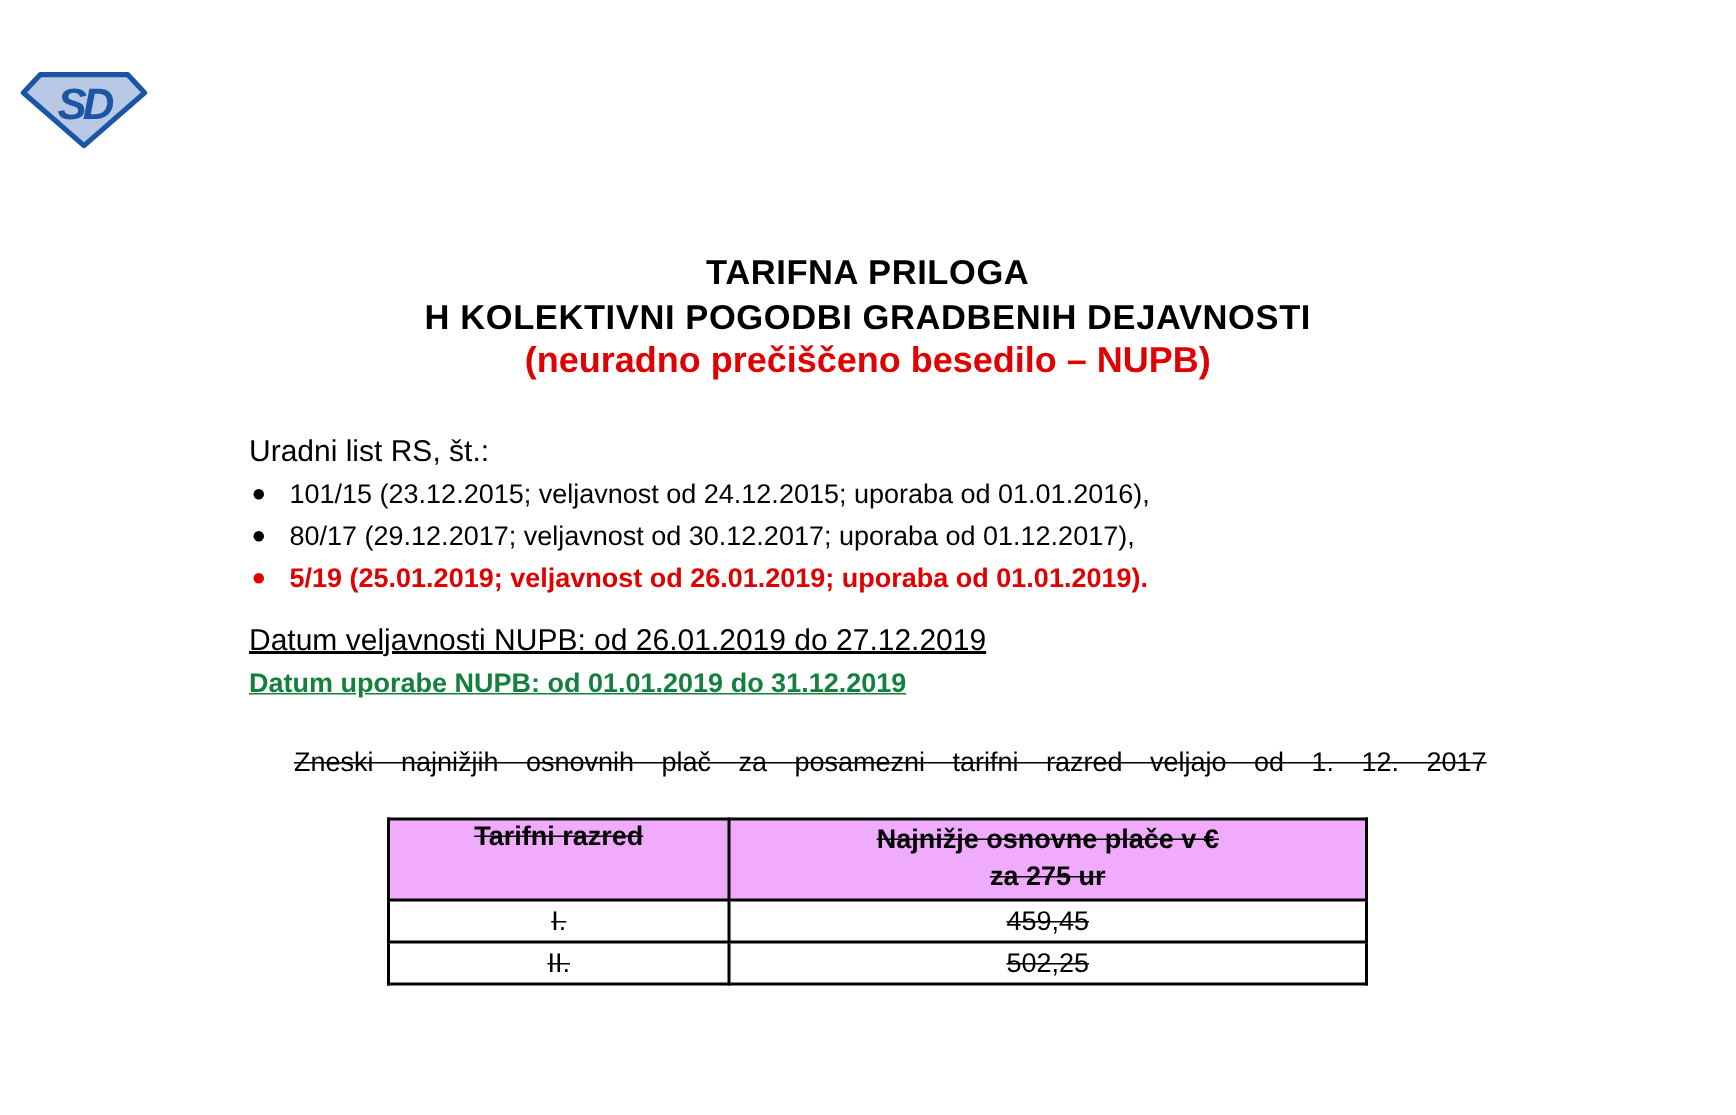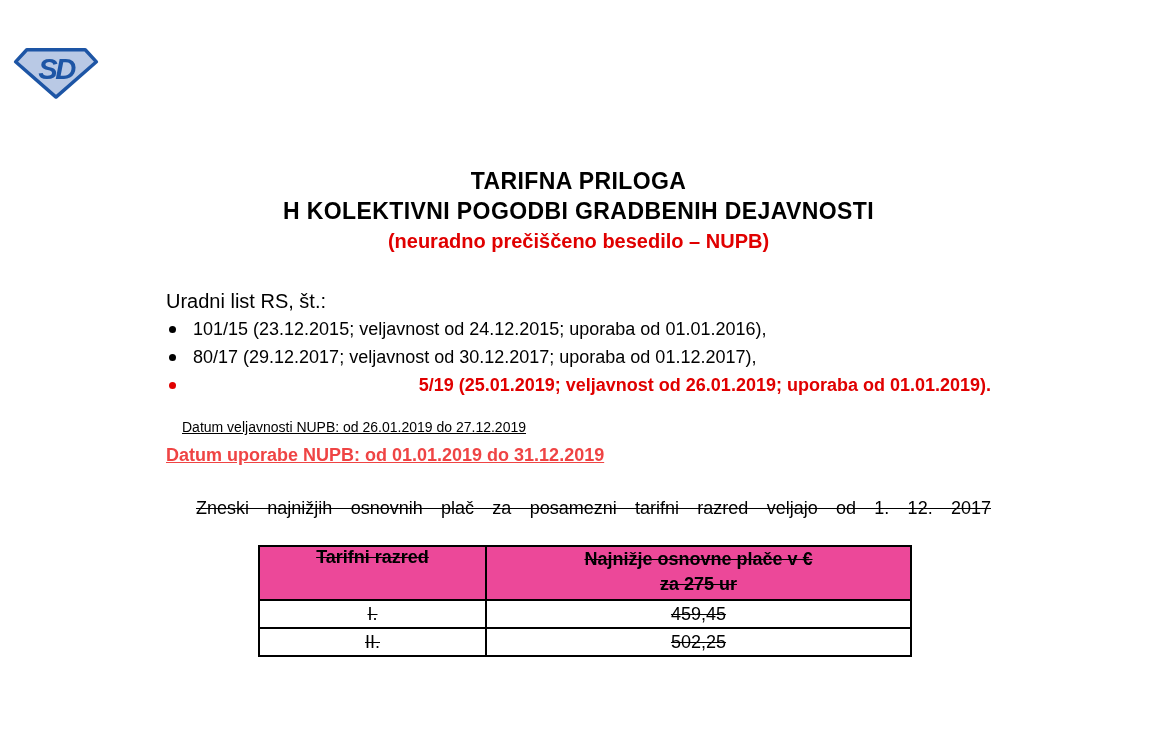--- a/index.html
+++ b/index.html
@@ -30,21 +30,21 @@
     padding-top: 166px;
   }
   .title-line {
     font-size: 23px;
     font-weight: bold;
     line-height: 30px;
     text-align: center;
     letter-spacing: 0.4px;
   }
   .subtitle-line {
-    font-size: 20px;
+    font-size: 24px;
     font-weight: bold;
     line-height: 30px;
     text-align: center;
     color: #e00000;
   }
   .uradni-line {
     margin-top: 31px;
     font-size: 20px;
     line-height: 28px;
   }
@@ -56,34 +56,33 @@
   }
   .bullet-dot {
     position: absolute;
     left: 3px;
     top: 11px;
     width: 7px;
     height: 7px;
     border-radius: 50%;
     background: #000000;
   }
-  .bullet-item.red { color: #e00000; font-weight: bold; text-align: right; }
+  .bullet-item.red { color: #e00000; font-weight: bold; }
   .bullet-item.red .bullet-dot { background: #e00000; }
   .datum-block { margin-top: 14px; }
   .datum-line1 {
-    font-size: 14px;
-    line-height: 28px;
-    margin-left: 16px;
+    font-size: 20px;
+    line-height: 28px;
   }
   .datum-line1 span { text-decoration: underline; }
   .datum-line2 {
     font-size: 18px;
     line-height: 28px;
     font-weight: bold;
-    color: #ef4444;
+    color: #15803d;
   }
   .datum-line2 span { text-decoration: underline; }
   .section-heading {
     margin-top: 52px;
     font-size: 19px;
     font-weight: bold;
     line-height: 28px;
     text-align: center;
   }
   .para { margin-top: 26px; font-size: 18px; line-height: 27px; }
@@ -99,21 +98,21 @@
     border-collapse: collapse;
     table-layout: fixed;
   }
   table.tariff th, table.tariff td {
     border: 2px solid #000000;
     text-align: center;
     font-size: 18px;
     padding: 0;
   }
   table.tariff th {
-    background: #ec4899;
+    background: #f0abfc;
     font-weight: bold;
     height: 52px;
     text-align: center;
   }
   th.col-class { width: 225px; vertical-align: top; padding-top: 1px; }
   th.col-value { width: 423px; vertical-align: top; }
   th .hline { line-height: 25px; }
   table.tariff td { height: 26px; font-weight: normal; }
 </style>
 </head>

